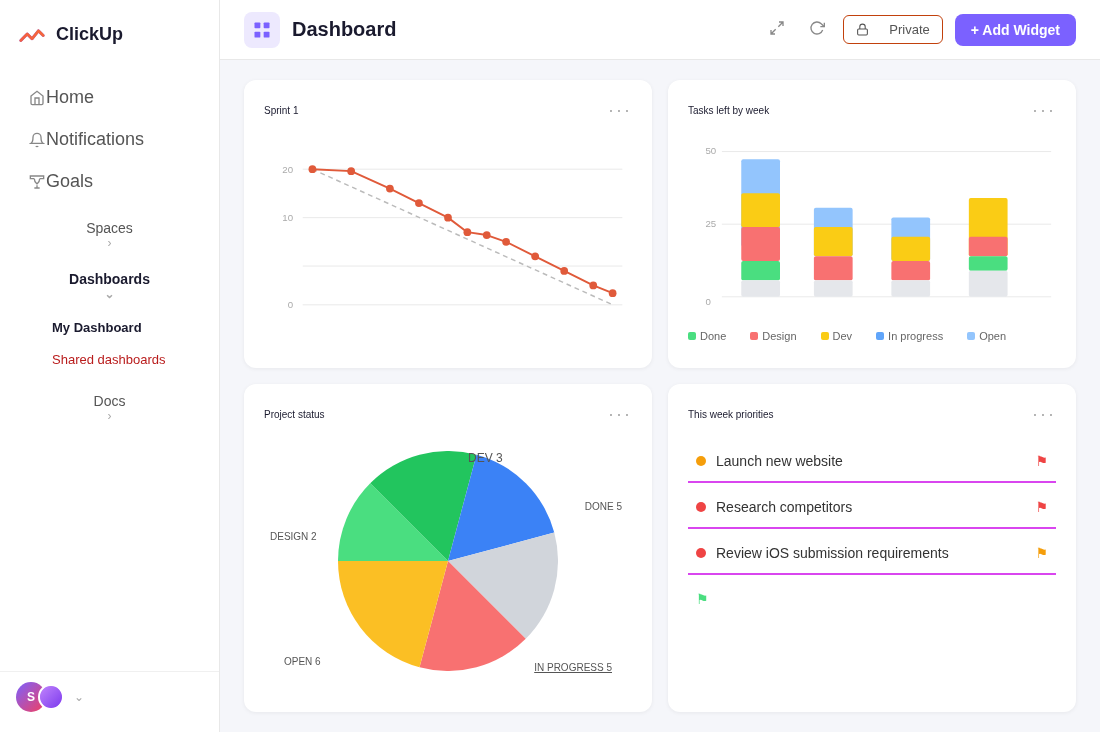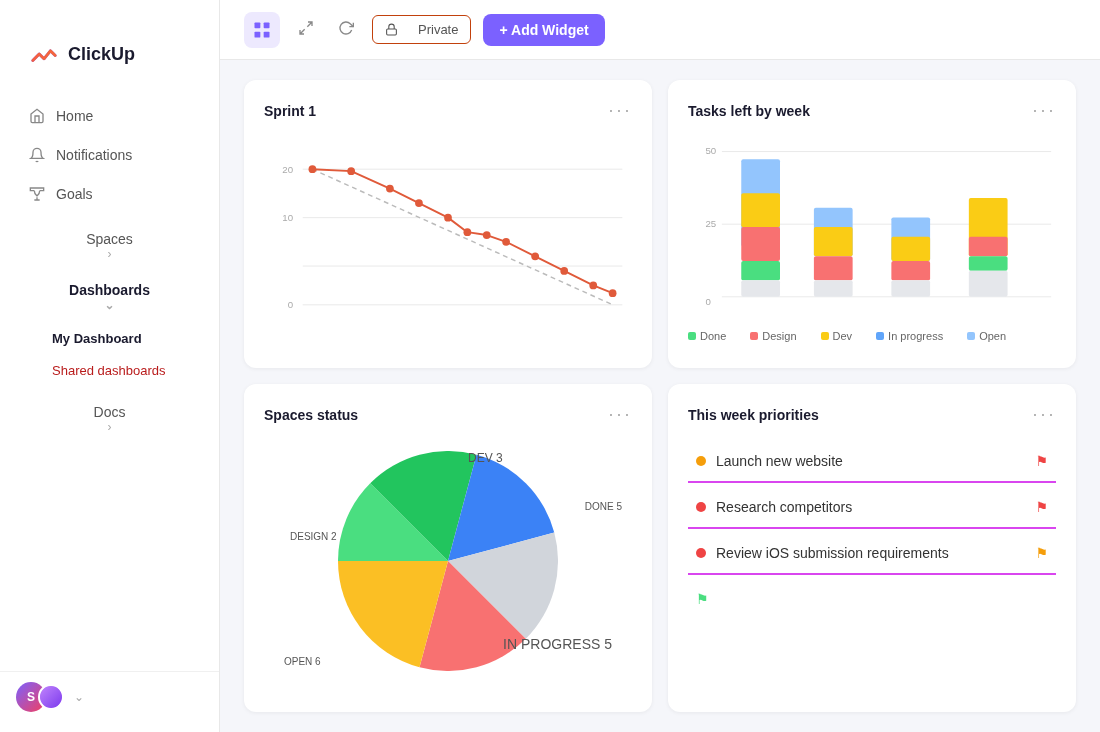--- a/index.html
+++ b/index.html
@@ -1,24 +1,24 @@
 <!DOCTYPE html>
 <html><head>
   <meta charset="utf-8">
   <style>
     * { box-sizing: border-box; margin: 0; padding: 0; }
     body { font-family: -apple-system, BlinkMacSystemFont, 'Segoe UI', sans-serif; display: flex; height: 732px; width: 1100px; overflow: hidden; background: #f5f6fa; }
 
     
     .sidebar { width: 220px; background: #fff; border-right: 1px solid #e8e8e8; display: flex; flex-direction: column; height: 100%; padding-bottom: 10px; }
-    .sidebar-logo { display: flex; align-items: center; padding: 18px 28px; gap: 8px; margin-top: 20px; }
+    .sidebar-logo { display: flex; align-items: center; padding: 18px 16px; gap: 8px; }
     .logo-icon { width: 32px; height: 32px; }
     .logo-text { font-size: 18px; font-weight: 700; color: #1a1a2e; }
     .sidebar-nav { flex: 1; padding: 8px 0; }
-    .nav-item { display: flex; align-items: center; gap: 10px; padding: 10px 20px; cursor: pointer; font-size: 14px; color: #555; border-radius: 6px; margin: 1px 8px; }
+    .nav-item { display: flex; align-items: center; gap: 0; padding: 10px 20px; cursor: pointer; font-size: 18px; color: #555; border-radius: 6px; margin: 1px 8px; }
     .nav-icon { width: 18px; height: 18px; display: flex; align-items: center; justify-content: center; color: #888; flex-shrink: 0; }
     .nav-section-item { display: flex; align-items: center; justify-content: space-between; padding: 10px 8px; cursor: pointer; font-size: 14px; color: #555; border-radius: 6px; margin: 1px 0; flex-direction: column; }
     .nav-section-item .left { display: flex; align-items: center; gap: 10px; }
     .nav-sub-item { padding: 8px 20px 8px 36px; font-size: 13px; color: #b91c1c; cursor: pointer; border-radius: 6px; margin: 1px 8px; }
     .nav-sub-item.active { font-weight: 700; color: #1a1a2e; }
     .sidebar-bottom { padding: 10px 16px; display: flex; align-items: center; gap: 8px; border-top: 1px solid #f0f0f0; }
     .avatar-container { display: flex; align-items: center; gap: 4px; cursor: pointer; }
     .avatar { width: 30px; height: 30px; border-radius: 50%; background: linear-gradient(135deg, #7b61ff, #f43f5e); display: flex; align-items: center; justify-content: center; color: white; font-size: 12px; font-weight: 700; }
     .avatar-img { width: 26px; height: 26px; border-radius: 50%; background: #c084fc; margin-left: -12px; border: 2px solid white; overflow: hidden; }
     .avatar-img-inner { width: 100%; height: 100%; background: linear-gradient(135deg, #a78bfa, #7c3aed); }
@@ -30,21 +30,21 @@
     .header-title { font-size: 20px; font-weight: 700; color: #1a1a2e; flex: 1; }
     .header-actions { display: flex; align-items: center; gap: 12px; }
     .header-btn { background: none; border: none; cursor: pointer; padding: 6px; border-radius: 6px; color: #888; font-size: 16px; }
     .private-btn { display: flex; align-items: center; gap: 20px; padding: 6px 12px; border: 1px solid #c2410c; border-radius: 6px; background: #fff; cursor: pointer; font-size: 13px; color: #555; }
     .add-widget-btn { background: #7b61ff; color: white; border: none; border-radius: 8px; padding: 8px 16px; font-size: 14px; font-weight: 600; cursor: pointer; }
 
     
     .content { flex: 1; overflow-y: auto; padding: 20px 24px; display: grid; grid-template-columns: 1fr 1fr; grid-template-rows: auto auto; gap: 16px; }
     .widget { background: #fff; border-radius: 12px; padding: 20px; box-shadow: 0 1px 4px rgba(0,0,0,0.06); }
     .widget-header { display: flex; align-items: center; justify-content: space-between; margin-bottom: 16px; }
-    .widget-title { font-size: 14px; font-weight: 700; color: #1a1a2e; }
+    .widget-title { font-size: 10px; font-weight: 400; color: #1a1a2e; }
     .widget-menu { cursor: pointer; color: #aaa; font-size: 18px; letter-spacing: 2px; }
 
     
     .sprint-chart { width: 100%; height: 200px; position: relative; }
     .chart-svg { width: 100%; height: 100%; }
 
     
     .bar-chart-container { width: 100%; height: 200px; position: relative; }
     .bar-chart-svg { width: 100%; height: 185px; }
     .bar-legend { display: flex; gap: 24px; flex-wrap: wrap; margin-top: 4px; }
@@ -159,20 +159,21 @@
 
   <header class="header">
     <div class="header-icon">
       <svg width="20" height="20" viewBox="0 0 24 24" fill="none">
         <rect x="3" y="3" width="7" height="7" rx="1" fill="#7b61ff"></rect>
         <rect x="14" y="3" width="7" height="7" rx="1" fill="#7b61ff"></rect>
         <rect x="3" y="14" width="7" height="7" rx="1" fill="#7b61ff"></rect>
         <rect x="14" y="14" width="7" height="7" rx="1" fill="#7b61ff"></rect>
       </svg>
     </div>
+    <h1 class="header-title">Dashboard</h1>
     <div class="header-actions">
       <button class="header-btn">
         <svg width="16" height="16" viewBox="0 0 24 24" fill="none" stroke="currentColor" stroke-width="2">
           <path d="M15 3h6v6M9 21H3v-6M21 3l-7 7M3 21l7-7"></path>
         </svg>
       </button>
       <button class="header-btn">
         <svg width="16" height="16" viewBox="0 0 24 24" fill="none" stroke="currentColor" stroke-width="2">
           <polyline points="23 4 23 10 17 10"></polyline>
             <path d="M20.49 15a9 9 0 11-2.12-9.36L23 10"></path>
@@ -285,44 +286,44 @@
           <div class="legend-item">
             <div class="legend-dot" style="background:#93c5fd;"></div>
             <span>Open</span>
           </div>
         </div>
       </div>
     </div>
 
     <div class="widget">
       <div class="widget-header">
-        <span class="widget-title">Spaces status</span>
+        <span class="widget-title">Project status</span>
         <span class="widget-menu">···</span>
       </div>
       <div class="pie-chart-container" style="position:relative; height:240px; width:100%;">
         <svg width="220" height="220" viewBox="-1 -1 2 2" style="transform: rotate(-90deg);">
 
           <path d="M0,0 L0,-1 A1,1,0,0,1,0.707,-0.707 Z" fill="#4ade80"></path>
 
           <path d="M0,0 L0.707,-0.707 A1,1,0,0,1,0.966,0.259 Z" fill="#22c55e"></path>
 
           <path d="M0,0 L0.966,0.259 A1,1,0,0,1,0.259,0.966 Z" fill="#3b82f6"></path>
 
           <path d="M0,0 L0.259,0.966 A1,1,0,0,1,-0.707,0.707 Z" fill="#d1d5db"></path>
 
           <path d="M0,0 L-0.707,0.707 A1,1,0,0,1,-0.966,-0.259 Z" fill="#f87171"></path>
 
           <path d="M0,0 L-0.966,-0.259 A1,1,0,0,1,0,-1 Z" fill="#fbbf24"></path>
         </svg>
 
         <div style="position:absolute;top:10px;left:50%;transform:translateX(20px);font-size:12px;color:#555;">DEV 3</div>
         <div style="position:absolute;top:50%;right:10px;font-size:10px;color:#555;transform:translateY(-60px);">DONE 5</div>
-        <div style="position:absolute;bottom:29px;right:20px;font-size:14px;color:#555;">IN PROGRESS 5</div>
+        <div style="position:absolute;bottom:8px;right:20px;font-size:10px;color:#555;text-decoration:underline;">IN PROGRESS 5</div>
         <div style="position:absolute;bottom:14px;left:20px;font-size:10px;color:#555;">OPEN 6</div>
-        <div style="position:absolute;top:50%;left:26px;font-size:10px;color:#555;transform:translateY(-30px);">DESIGN 2</div>
+        <div style="position:absolute;top:50%;left:6px;font-size:10px;color:#555;transform:translateY(-30px);">DESIGN 2</div>
       </div>
     </div>
 
     <div class="widget">
       <div class="widget-header">
         <span class="widget-title">This week priorities</span>
         <span class="widget-menu">···</span>
       </div>
       <div class="priority-list">
 

